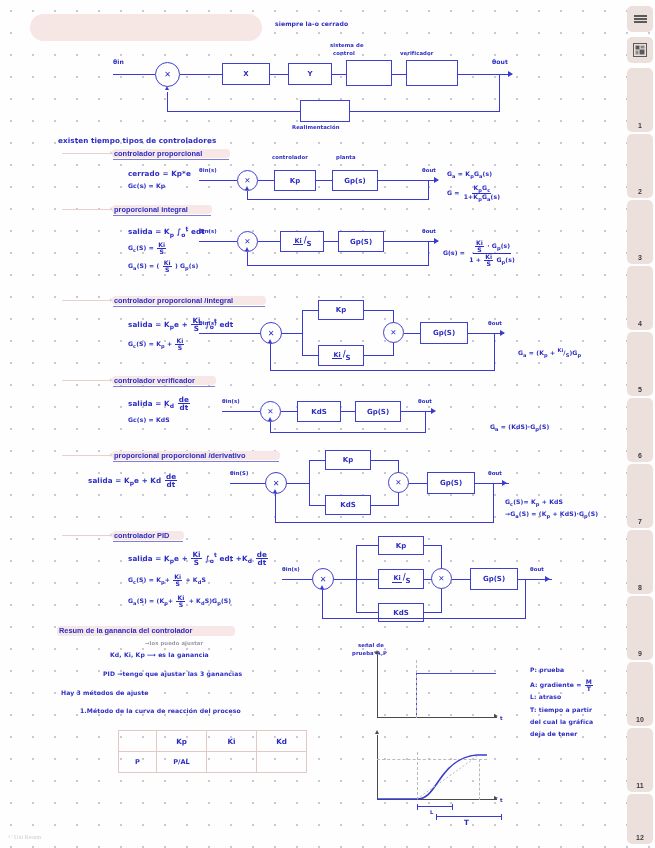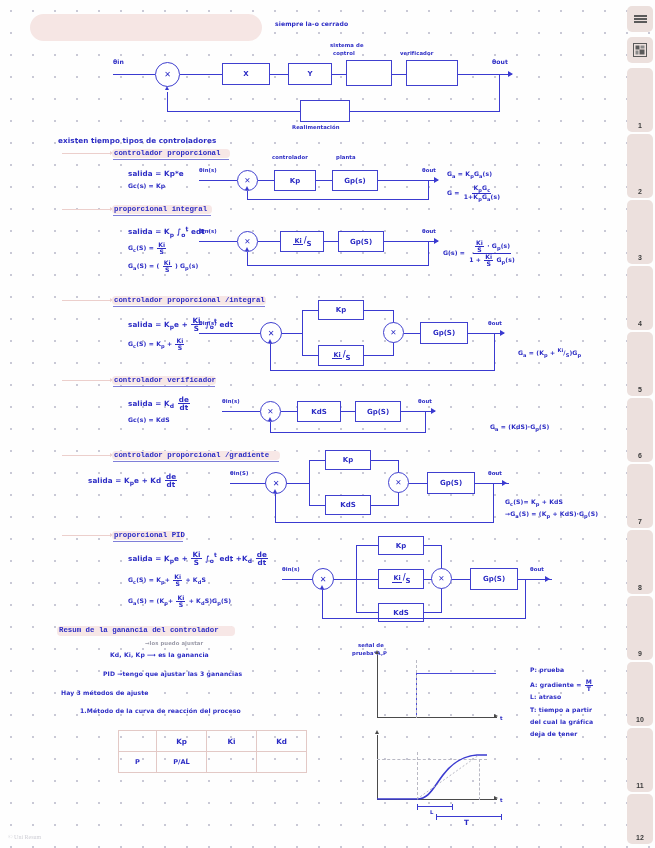--- a/index.html
+++ b/index.html
@@ -54,21 +54,21 @@
     position: absolute; height: 1.1px; background: #eccfcc;
   }
   .sec-arrow:after {
     content:''; position:absolute; right:-3px; top:-2px;
     border-left: 3.5px solid #eccfcc;
     border-top: 2.5px solid transparent;
     border-bottom: 2.5px solid transparent;
   }
   .sec-label {
     position: absolute; color: #2b2bc4;
-    font-family: Liberation Mono, monospace;
+    font-family: Liberation Sans, sans-serif;
     font-weight: 700; font-size: 7.4px;
     white-space: nowrap;
   }
   .underline {
     position: absolute; height: 1px; background: #7f7fd8;
   }
 
   
   .ln { position: absolute; background: #3a3ad0; }
   .ln.h { height: 1.3px; }
@@ -207,21 +207,21 @@
   <div class="arrowup" style="left:165px;top:86px;"></div>
   <div class="hw xs" style="left:292px;top:124px;">Realimentación</div>
 
   <div class="hw" style="left:58px;top:137px;">existen tiempo tipos de controladores</div>
 
   <div class="sec-arrow" style="left:62px;top:153px;width:48px;"></div>
   <div class="sec-hl" style="left:112px;top:149px;width:118px;"></div>
   <div class="sec-label" style="left:114px;top:149px;">controlador proporcional</div>
   <div class="underline" style="left:113px;top:159px;width:116px;"></div>
 
-  <div class="hw" style="left:128px;top:170px;">salida = Kp*e</div>
+  <div class="hw" style="left:128px;top:170px;">cerrado = Kp*e</div>
   <div class="hw sm" style="left:128px;top:182px;">Gc(s) = Kp</div>
 
   <div class="hw xs" style="left:272px;top:154px;">controlador</div>
   <div class="hw xs" style="left:336px;top:154px;">planta</div>
   <div class="hw xs" style="left:199px;top:167px;">θin(s)</div>
   <div class="hw xs" style="left:422px;top:167px;">θout</div>
 
   <div class="ln h" style="left:199px;top:180px;width:38px;"></div>
   <div class="sum" style="left:237px;top:170px;width:21px;height:21px;font-size:7.5px;">✕</div>
   <div class="ln h" style="left:258px;top:180px;width:16px;"></div>
@@ -366,21 +366,21 @@
   <div class="arrowhead" style="left:431px;top:408px;"></div>
   <div class="ln v" style="left:425px;top:411px;height:22px;"></div>
   <div class="ln h" style="left:270px;top:432px;width:156px;"></div>
   <div class="ln v" style="left:270px;top:422px;height:11px;"></div>
   <div class="arrowup" style="left:268px;top:417px;"></div>
 
   <div class="hw sm" style="left:490px;top:423px;">G<sub>a</sub> = (KdS)·G<sub>p</sub>(S)</div>
 
   <div class="sec-arrow" style="left:62px;top:455px;width:48px;"></div>
   <div class="sec-hl" style="left:112px;top:451px;width:168px;"></div>
-  <div class="sec-label" style="left:114px;top:451px;">controlador  proporcional /gradiente</div>
+  <div class="sec-label" style="left:114px;top:451px;">proporcional  proporcional /derivativo</div>
   <div class="underline" style="left:113px;top:461px;width:166px;"></div>
 
   <div class="hw" style="left:88px;top:473px;">salida = K<sub>p</sub>e + Kd
     <span class="frac">
         <span class="num">de</span>
         <span class="den">dt</span>
       </span></div>
 
   <div class="hw xs" style="left:230px;top:470px;">θin(S)</div>
   <div class="hw xs" style="left:488px;top:470px;">θout</div>
@@ -404,21 +404,21 @@
   <div class="ln v" style="left:493px;top:483px;height:40px;"></div>
   <div class="ln h" style="left:275px;top:522px;width:219px;"></div>
   <div class="ln v" style="left:275px;top:494px;height:29px;"></div>
   <div class="arrowup" style="left:273px;top:489px;"></div>
 
   <div class="hw sm" style="left:505px;top:498px;">G<sub>c</sub>(S)= K<sub>p</sub> + KdS</div>
   <div class="hw sm" style="left:505px;top:510px;">→G<sub>a</sub>(S) = (K<sub>p</sub> + KdS)·G<sub>p</sub>(S)</div>
 
   <div class="sec-arrow" style="left:62px;top:535px;width:48px;"></div>
   <div class="sec-hl" style="left:112px;top:531px;width:72px;"></div>
-  <div class="sec-label" style="left:114px;top:531px;">proporcional PID</div>
+  <div class="sec-label" style="left:114px;top:531px;">controlador PID</div>
   <div class="underline" style="left:113px;top:541px;width:70px;"></div>
 
   <div class="hw" style="left:128px;top:551px;">salida = K<sub>p</sub>e +
     <span class="frac">
         <span class="num">Ki</span>
         <span class="den">S</span>
       </span> ∫<sub>o</sub><sup>t</sup> edt +K<sub>d</sub>
     <span class="frac">
         <span class="num">de</span>
         <span class="den">dt</span>

